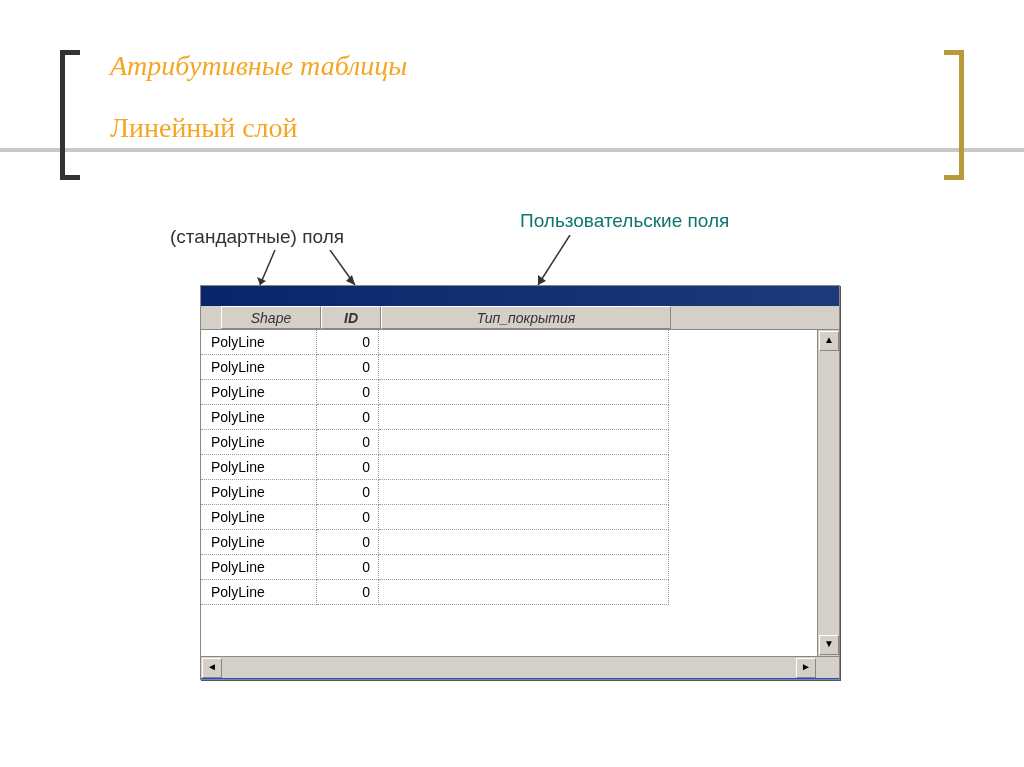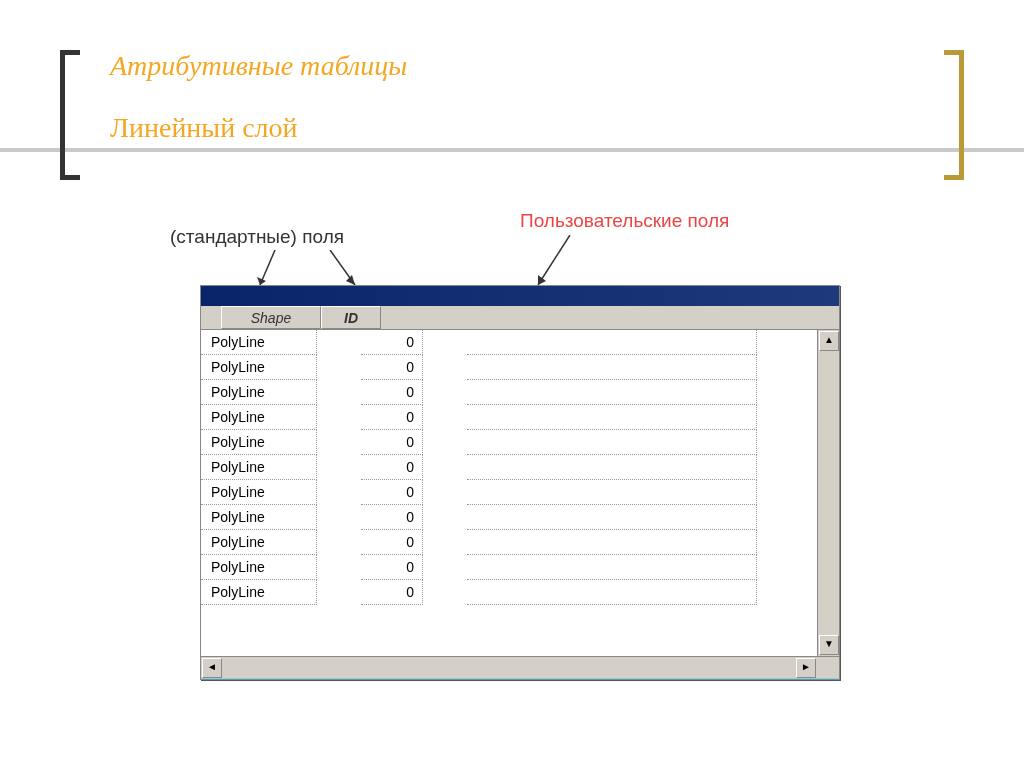--- a/index.html
+++ b/index.html
@@ -71,36 +71,36 @@
       font-size: 19px;
       color: #333;
       line-height: 1.3;
     }
     
     .annotation-right {
       position: absolute;
       top: 210px;
       left: 520px;
       font-size: 19px;
-      color: #ef4444;
+      color: #0f766e;
     }
     
     .arrow {
       position: absolute;
       pointer-events: none;
     }
     
     .table-window {
       position: absolute;
       top: 285px;
       left: 200px;
       width: 640px;
       height: 395px;
       border: 1px solid #888;
-      background: #7dd3fc;
+      background: #1d4ed8;
       box-shadow: 1px 1px 0 #555;
     }
     
     .title-bar {
       height: 20px;
       background: linear-gradient(to right, #0a246a, #1e3a7a);
     }
     
     .header-row {
       display: flex;
@@ -137,21 +137,20 @@
       position: absolute;
       left: 0; top: 0;
       width: 614px;
     }
     
     .data-row {
       display: flex;
       height: 25px;
       font-size: 14px;
       font-family: Arial, sans-serif;
-      gap: 44px;
     }
     
     .cell-shape {
       width: 116px;
       padding-left: 10px;
       border-right: 1px dotted #999;
       border-bottom: 1px dotted #999;
       line-height: 25px;
     }
     
@@ -251,20 +250,21 @@
   <line x1="40" y1="0" x2="8" y2="50" stroke="#333" stroke-width="1.5"></line>
   <polygon points="8,50 8,40 16,46" fill="#333"></polygon>
 </svg>
 
 <div class="table-window">
   <div class="title-bar"></div>
 
   <div class="header-row">
     <div class="header-cell header-shape">Shape</div>
     <div class="header-cell header-id">ID</div>
+    <div class="header-cell header-type">Тип_покрытия</div>
   </div>
 
   <div class="data-area">
     <div class="data-rows" id="rows-container">
         <div class="data-row">
           <div class="cell-shape">PolyLine</div>
           <div class="cell-id">0</div>
           <div class="cell-type"></div>
         </div>
         <div class="data-row">

